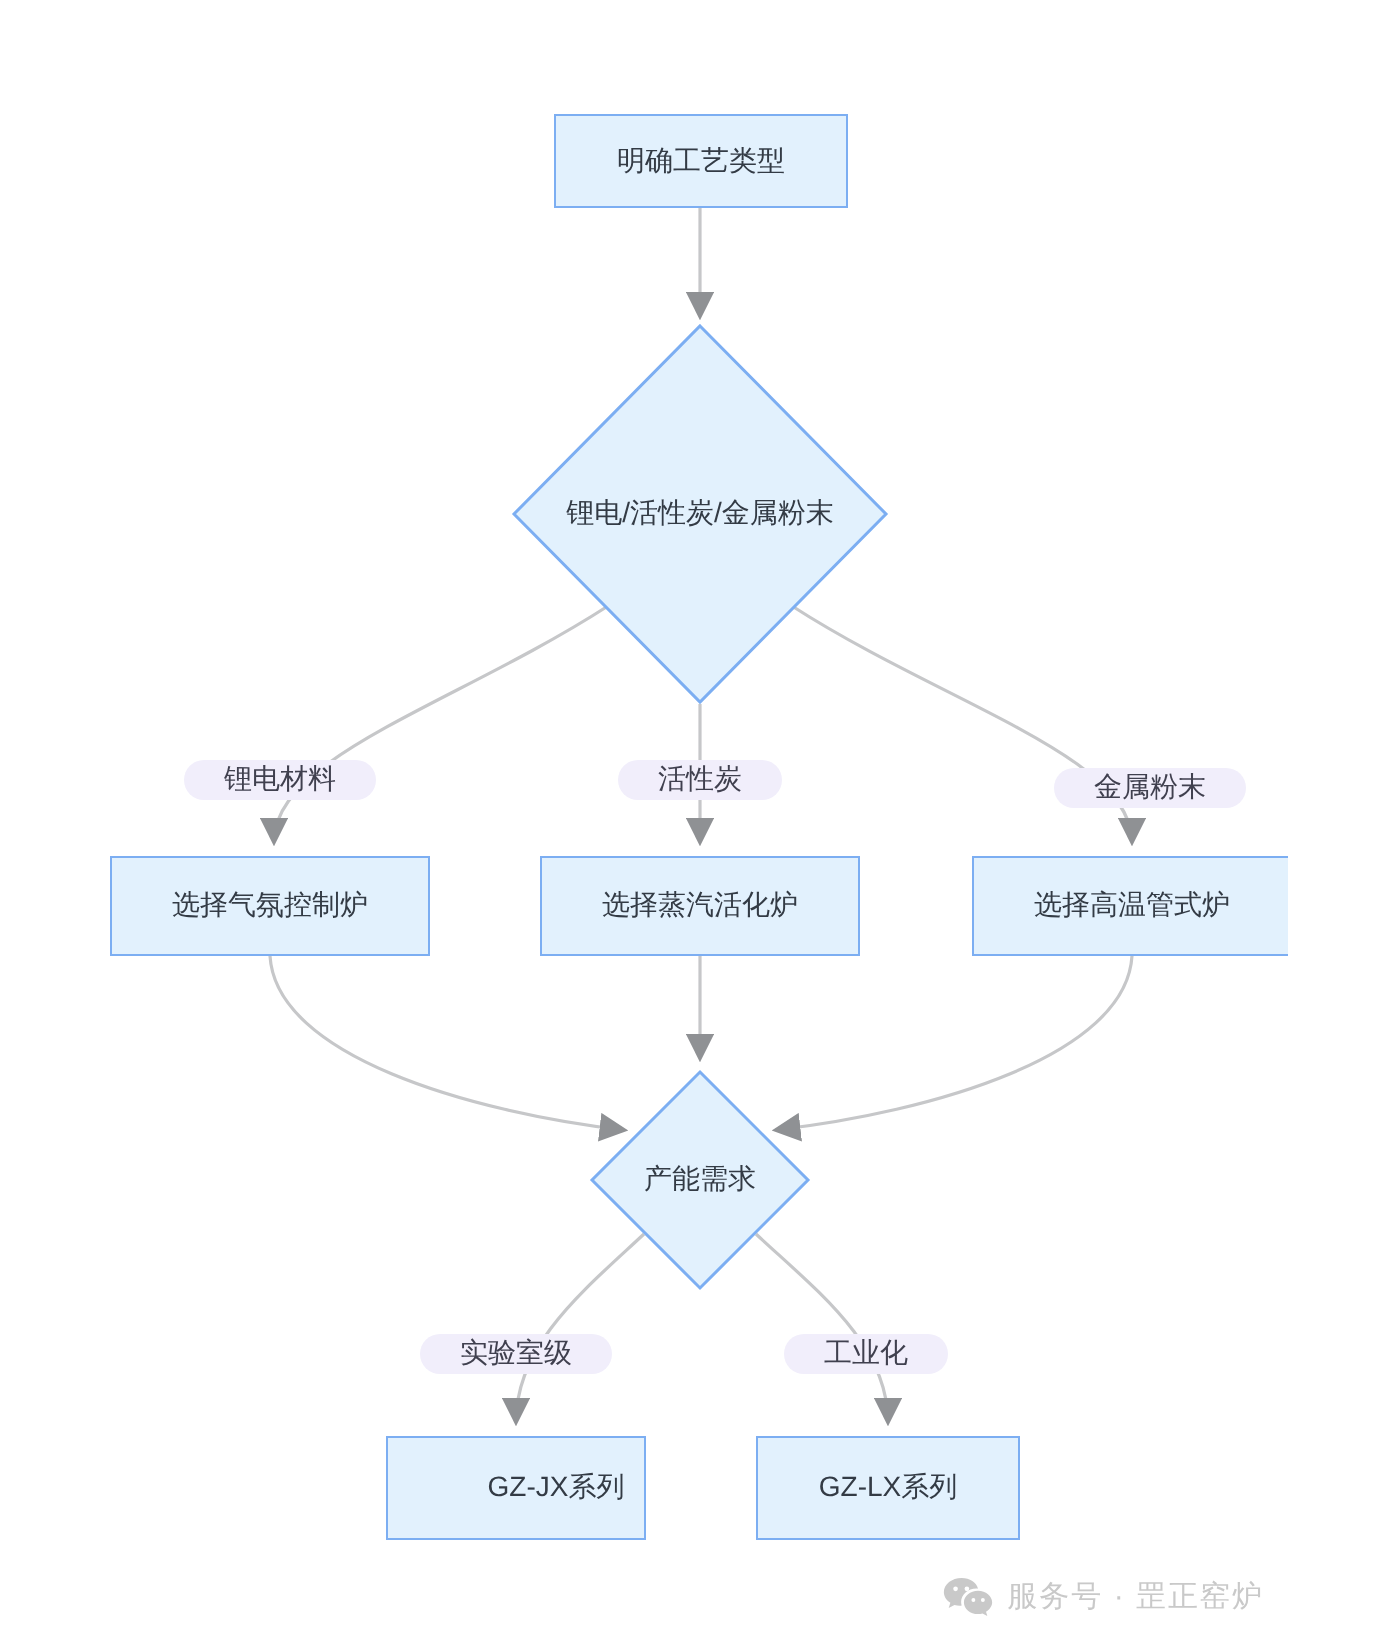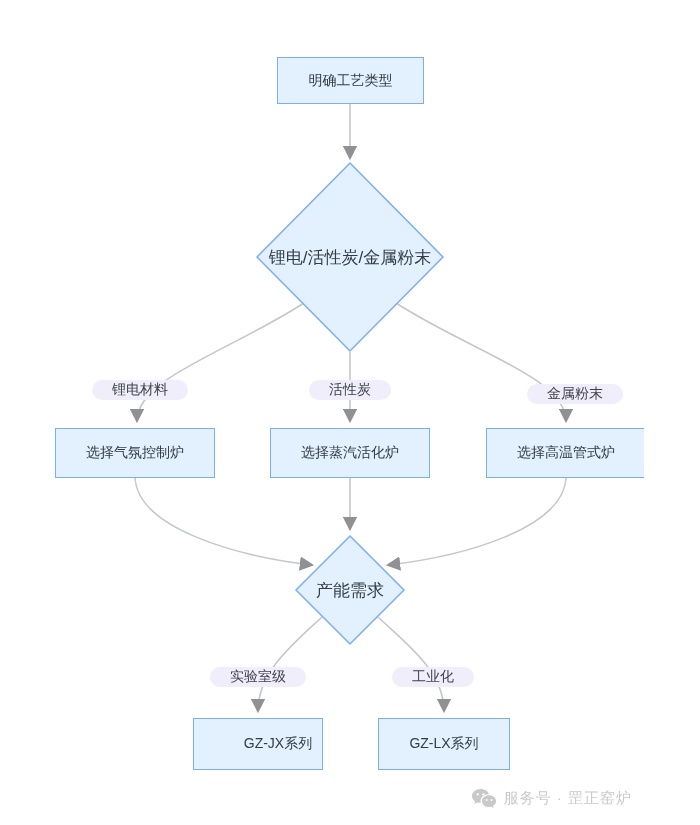--- a/index.html
+++ b/index.html
@@ -42,21 +42,21 @@
     color: var(--node-text, #333b45);
     font-size: 14px;
     box-sizing: border-box;
     text-align: center;
   }
 
   .diamond-text {
     position: absolute;
     transform: translate(-50%, -50%);
     color: var(--node-text, #333b45);
-    font-size: 17px;
+    font-size: 14px;
     white-space: nowrap;
   }
 
   .edge-label {
     position: absolute;
     transform: translate(-50%, -50%);
     background: var(--edge-label-bg, #f1eefb);
     color: var(--edge-label-text, #40404f);
     font-size: 14px;
     padding: 1px 20px;

